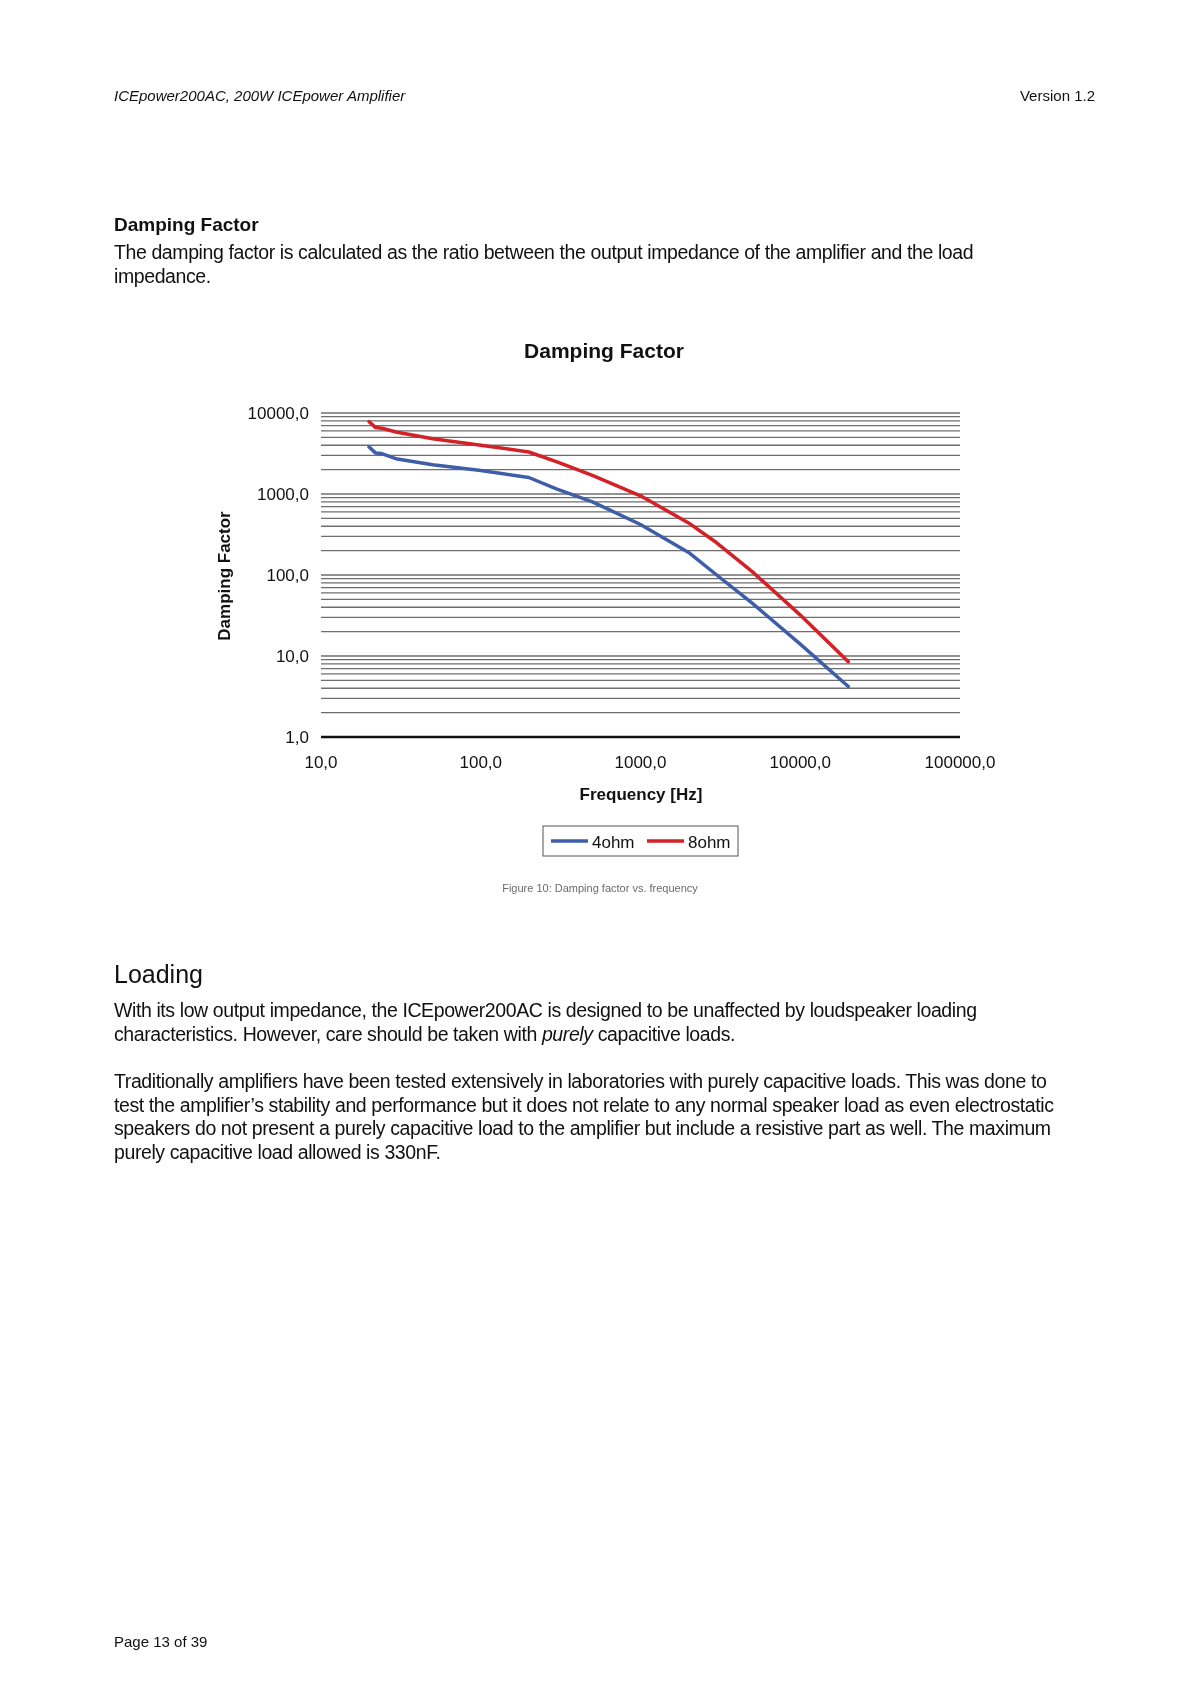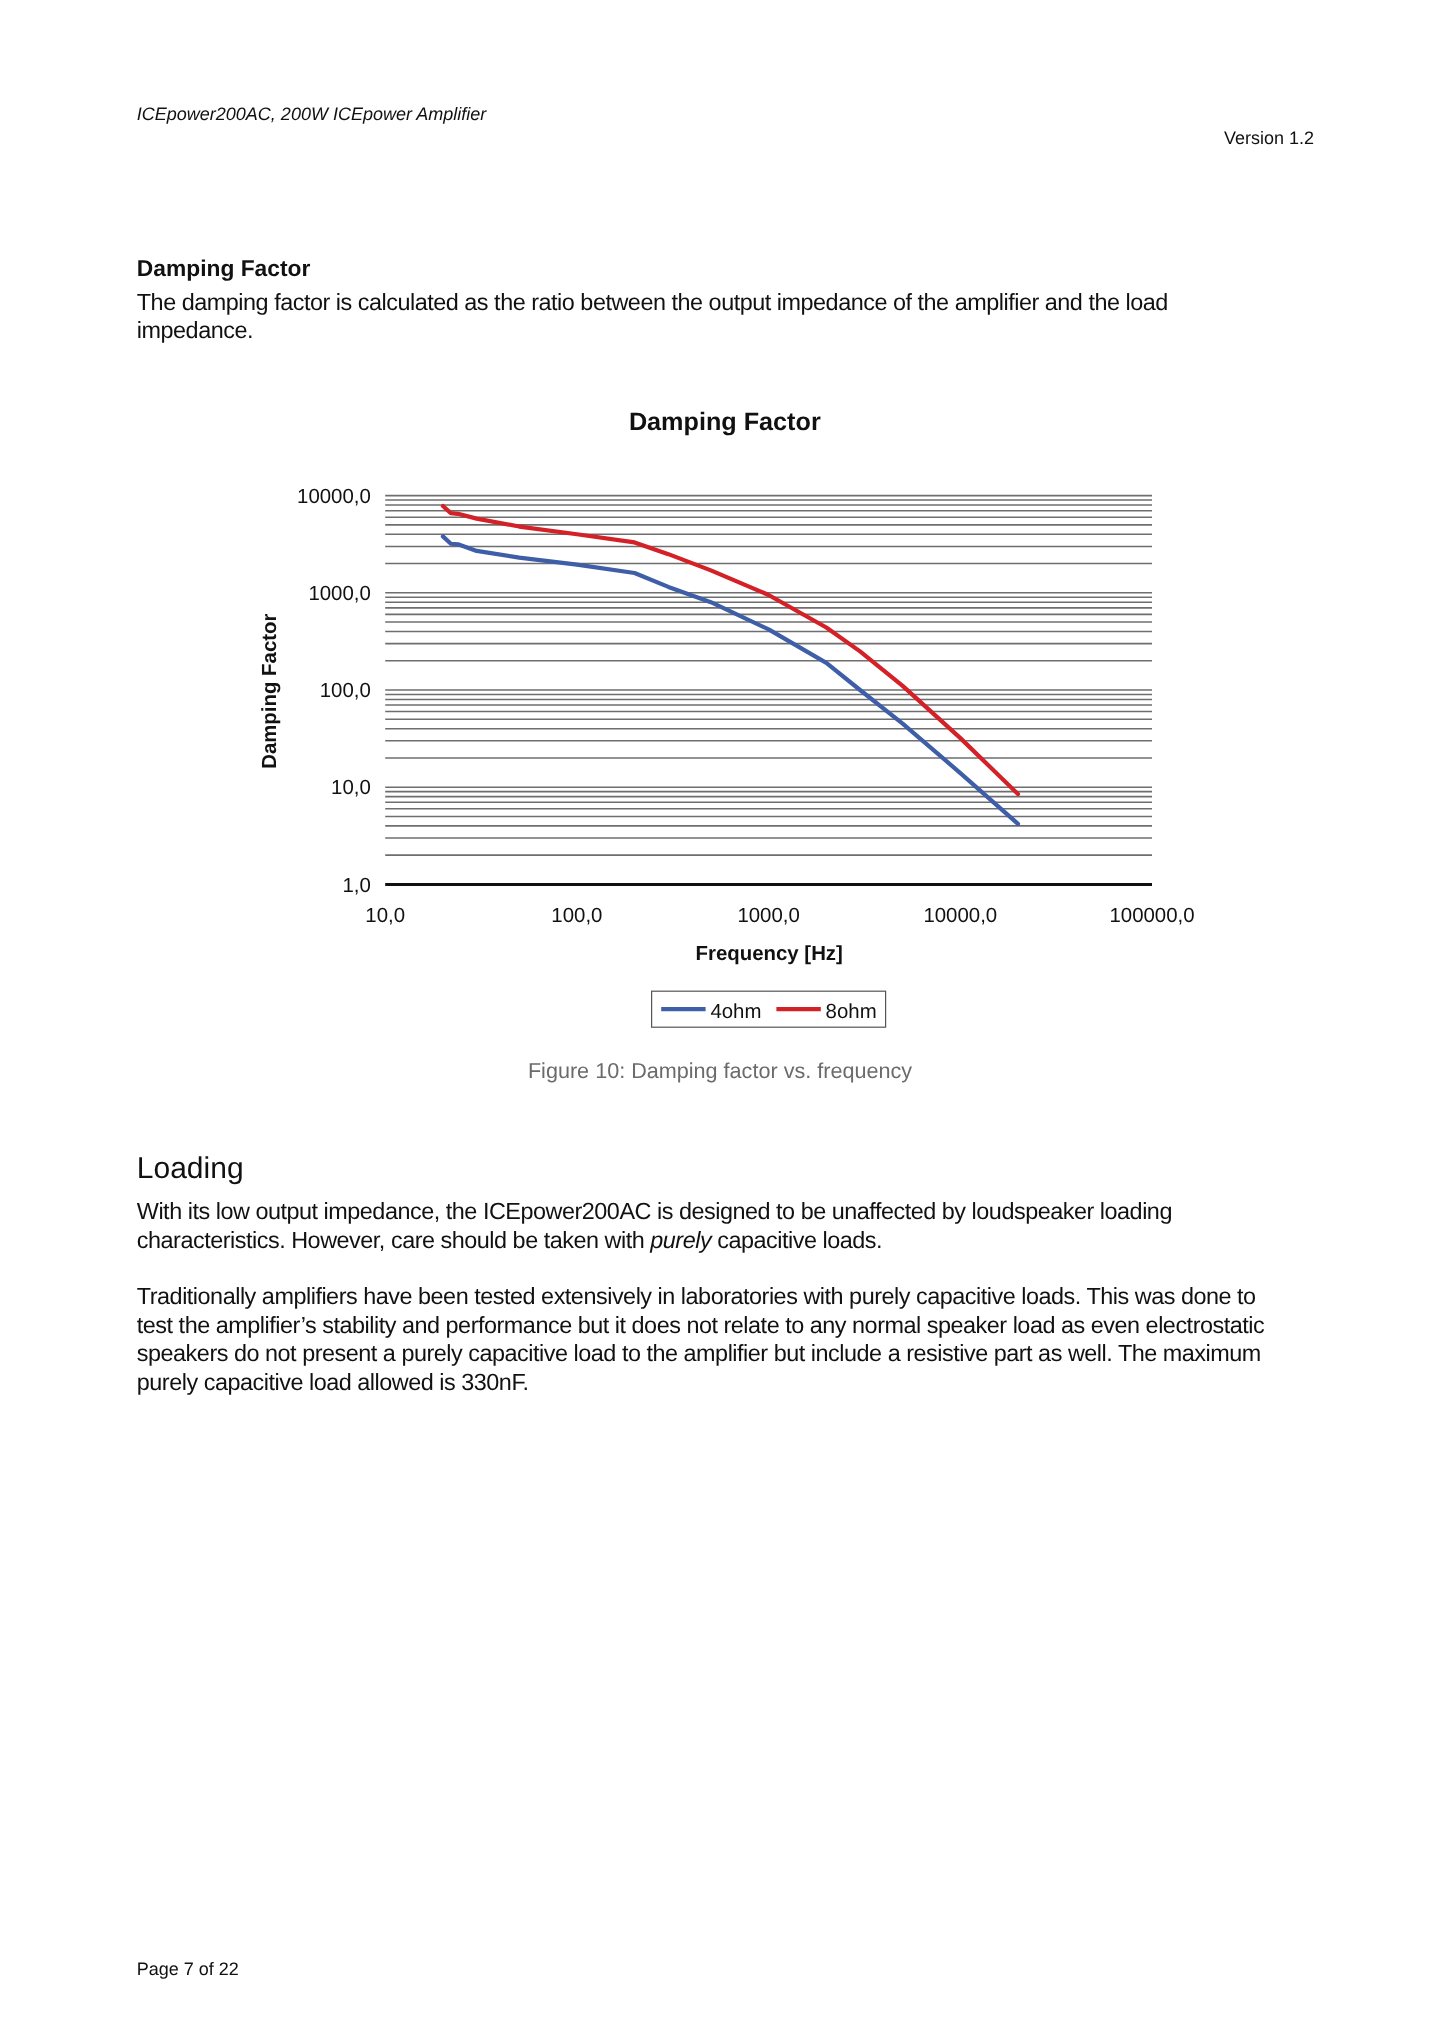--- a/index.html
+++ b/index.html
@@ -3,29 +3,29 @@
 <meta charset="utf-8">
 <style>
   html, body { margin:0; padding:0; background:#ffffff; }
   body { width:1200px; height:1697px; position:relative; overflow:hidden;
          font-family:"Liberation Sans", sans-serif; color:#111; }
   .abs { position:absolute; }
   .hdr { font-size:15px; top:87px; }
   .h-section { font-weight:bold; font-size:19px; left:114px; top:214px; }
   .para { font-size:19.5px; line-height:23.5px; left:114px; width:960px; letter-spacing:-0.4px; }
   .h-loading { font-weight:normal; font-size:25px; left:114px; top:960px; }
-  .caption { font-size:18px; color:#6b6b6b; width:1200px; left:0; text-align:center; top:882px; }
+  .caption { font-size:11px; color:#6b6b6b; width:1200px; left:0; text-align:center; top:882px; }
   .footer { font-size:15px; left:114px; top:1633px; }
   svg text { font-family:"Liberation Sans", sans-serif; }
 </style>
 </head>
 <body>
 
 <div class="abs hdr" style="left:114px;font-style:italic;">ICEpower200AC, 200W ICEpower  Amplifier</div>
-<div class="abs hdr" style="right:105px;margin-top:20px;">Version 1.2</div>
+<div class="abs hdr" style="right:105px;">Version 1.2</div>
 
 <div class="abs h-section">Damping Factor</div>
 <div class="abs para" style="top:241px;">The damping factor is calculated as the ratio between the output impedance of the amplifier and the load impedance.</div>
 
 <svg class="abs" style="left:0; top:0;" width="1200" height="880" viewBox="0 0 1200 880">
   <text id="chart-title" x="604" y="358" text-anchor="middle" font-size="21" font-weight="bold" fill="#111">Damping Factor</text>
   <g id="grid">
       <line x1="321" x2="960" y1="712.6165703512175" y2="712.6165703512175" stroke="#6e6e6e" stroke-width="1.3"></line>
       <line x1="321" x2="960" y1="698.3531783677073" y2="698.3531783677073" stroke="#6e6e6e" stroke-width="1.3"></line>
       <line x1="321" x2="960" y1="688.2331407024351" y2="688.2331407024351" stroke="#6e6e6e" stroke-width="1.3"></line>
@@ -94,13 +94,13 @@
       </g>
   </g>
 </svg>
 
 <div class="abs caption">Figure 10: Damping factor vs. frequency</div>
 
 <div class="abs h-loading">Loading</div>
 <div class="abs para" style="top:999px;"><span>With its low output impedance, the ICEpower200AC is designed to be unaffected by loudspeaker loading characteristics. However, care should be taken with </span><em>purely</em><span> capacitive loads.</span></div>
 <div class="abs para" style="top:1070px;">Traditionally amplifiers have been tested extensively in laboratories with purely capacitive loads. This was done to test the amplifier’s stability and performance but it does not relate to any normal speaker load as even electrostatic speakers do not present a purely capacitive load to the amplifier but include a resistive part as well. The maximum purely capacitive load allowed is 330nF.</div>
 
-<div class="abs footer">Page 7 of 22</div>
+<div class="abs footer">Page 13 of 39</div>
 
 </body></html>

